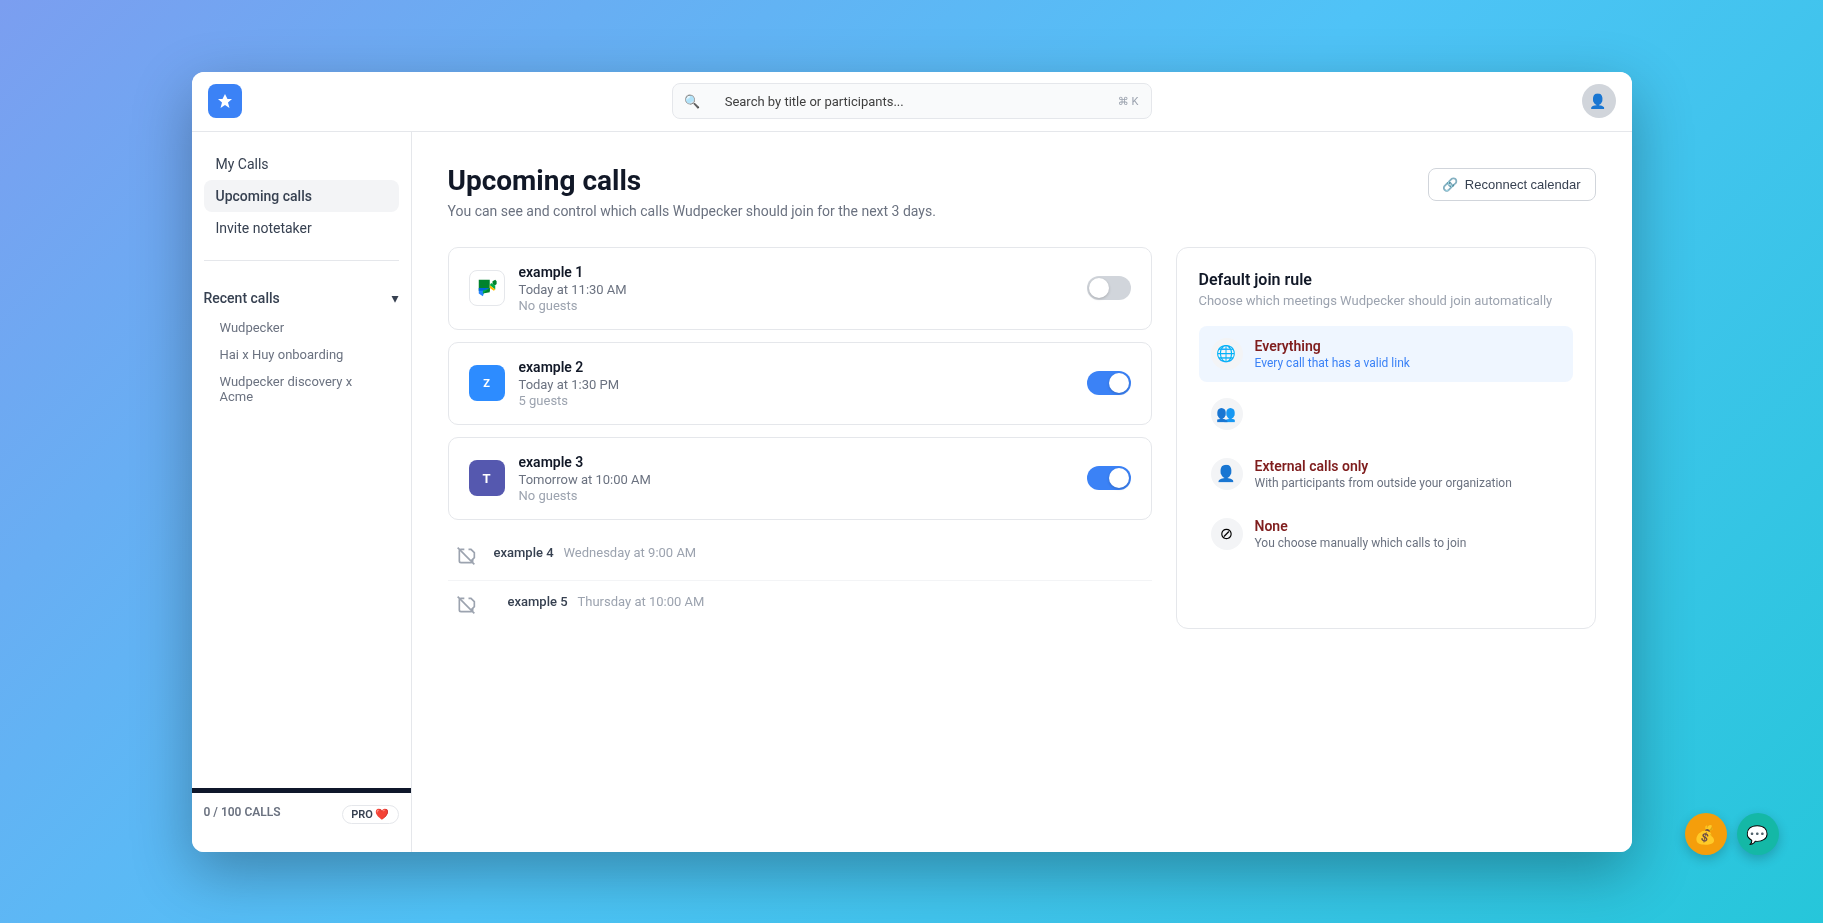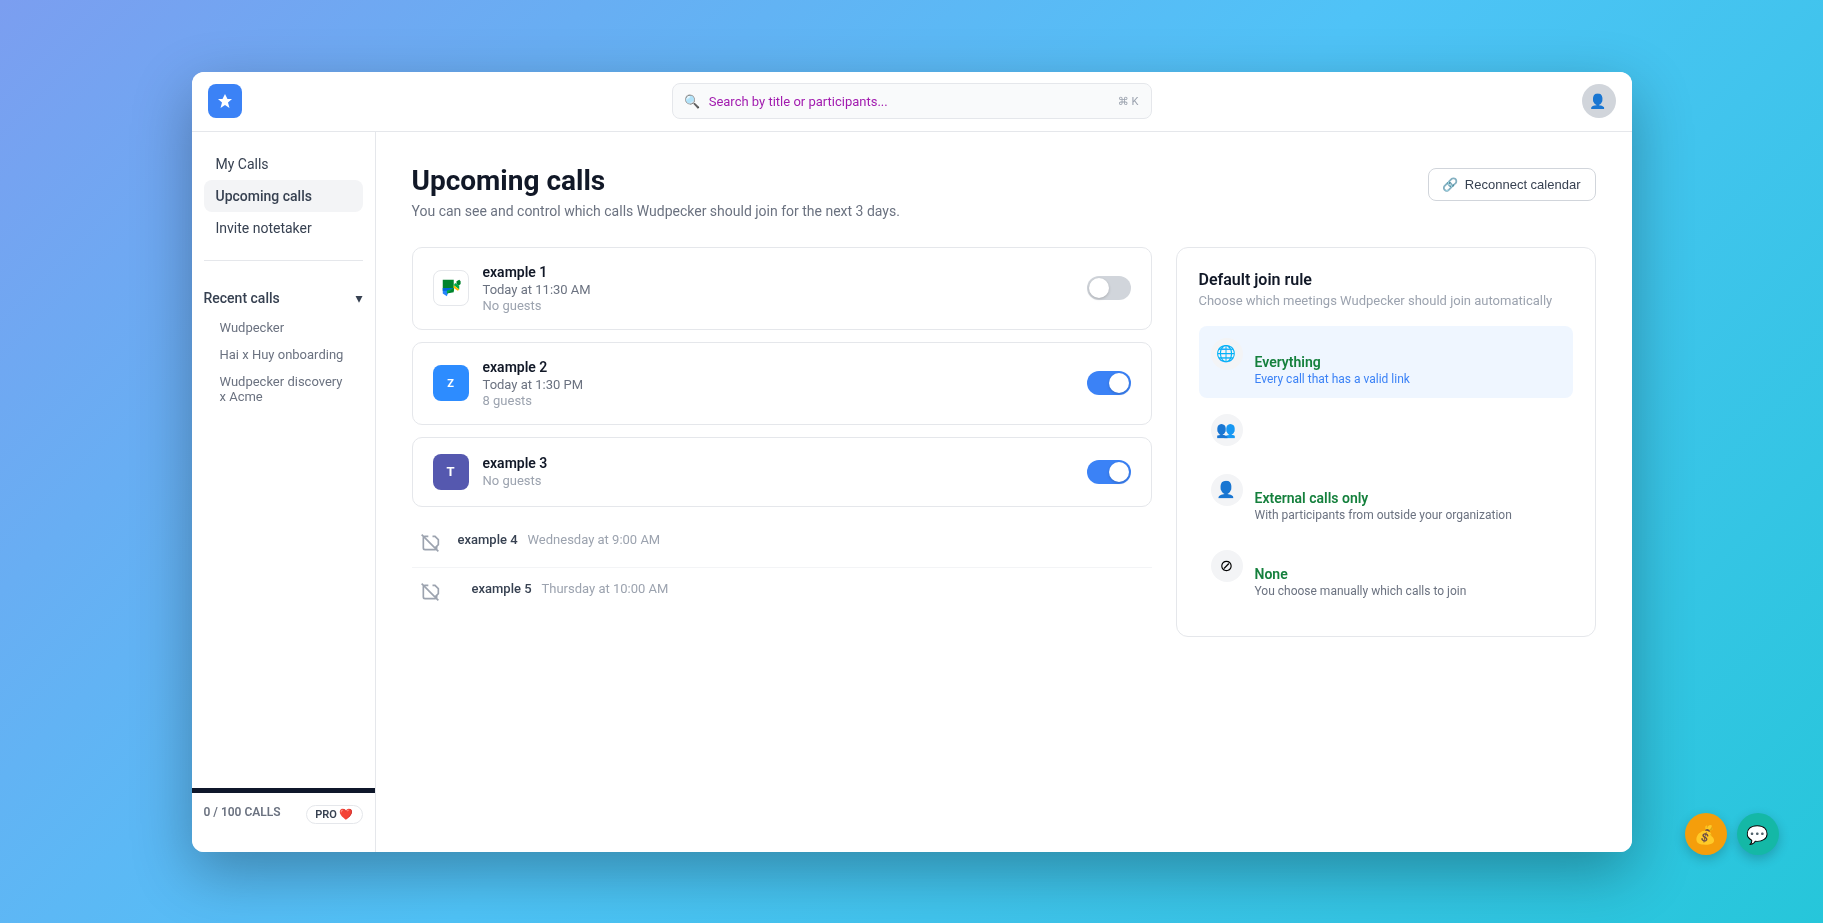--- a/index.html
+++ b/index.html
@@ -56,23 +56,24 @@
       align-items: center;
       padding: 0 12px;
       gap: 8px;
       cursor: text;
     }
     .search-bar .search-icon-wrap {
       color: #9ca3af;
       font-size: 13px;
     }
     .search-bar .search-placeholder {
-      color: #a21caf;
+      color: #404040;
       font-size: 13px;
       flex: 1;
+      margin-left: 16px;
     }
     .search-bar .kbd {
       display: flex;
       align-items: center;
       gap: 2px;
       color: #9ca3af;
       font-size: 11px;
     }
     .user-avatar {
       margin-left: auto;
@@ -88,21 +89,21 @@
     }
     .user-avatar::after {
       content: '👤';
     }
     .main-content {
       display: flex;
       flex: 1;
       overflow: hidden;
     }
     .sidebar {
-      width: 184px;
+      width: 220px;
       background: white;
       border-right: 1px solid #e5e7eb;
       padding: 16px 0;
       display: flex;
       flex-direction: column;
     }
     .sidebar-section {
       padding: 0 12px;
       margin-bottom: 8px;
     }
@@ -339,23 +340,22 @@
       align-items: center;
       justify-content: center;
       font-size: 16px;
       background: #f3f4f6;
       flex-shrink: 0;
     }
     .rule-info {}
     .rule-name {
       font-size: 14px;
       font-weight: 600;
-      color: #15803d;
+      color: #7f1d1d;
       margin-bottom: 2px;
-      margin-top: 16px;
     }
     .rule-desc {
       font-size: 12px;
       color: #6b7280;
     }
     .rule-desc.blue { color: #3b82f6; }
     .floating-btns {
       position: fixed;
       bottom: 68px;
       right: 44px;
@@ -468,30 +468,31 @@
       </div>
       <div class="toggle off"></div>
     </div>
               <div class="call-card">
       <div style="width:36px;height:36px;border-radius:8px;background:#2D8CFF;display:flex;align-items:center;justify-content:center;">
       <span style="color:white;font-size:11px;font-weight:700;">Z</span>
     </div>
       <div class="call-info">
         <div class="call-title">example 2</div>
         <div class="call-time">Today at 1:30 PM</div>
-        <div class="call-guests">8 guests</div>
+        <div class="call-guests">5 guests</div>
       </div>
       <div class="toggle on"></div>
     </div>
               <div class="call-card">
       <div style="width:36px;height:36px;border-radius:8px;background:#5558AF;display:flex;align-items:center;justify-content:center;">
       <span style="color:white;font-size:13px;font-weight:700;">T</span>
     </div>
       <div class="call-info">
         <div class="call-title">example 3</div>
+        <div class="call-time">Tomorrow at 10:00 AM</div>
         <div class="call-guests">No guests</div>
       </div>
       <div class="toggle on"></div>
     </div>
               <div class="call-row">
       <div class="call-row-icon">
         <div style="width:28px;height:28px;display:flex;align-items:center;justify-content:center;color:#9ca3af;font-size:18px;">
       <svg viewBox="0 0 24 24" width="20" height="20" fill="none" stroke="#9ca3af" stroke-width="2">
         <line x1="2" y1="2" x2="22" y2="22"></line>
         <path d="M10 4H6a2 2 0 0 0-2 2v12a2 2 0 0 0 2 2h12a2 2 0 0 0 2-2v-2"></path>

